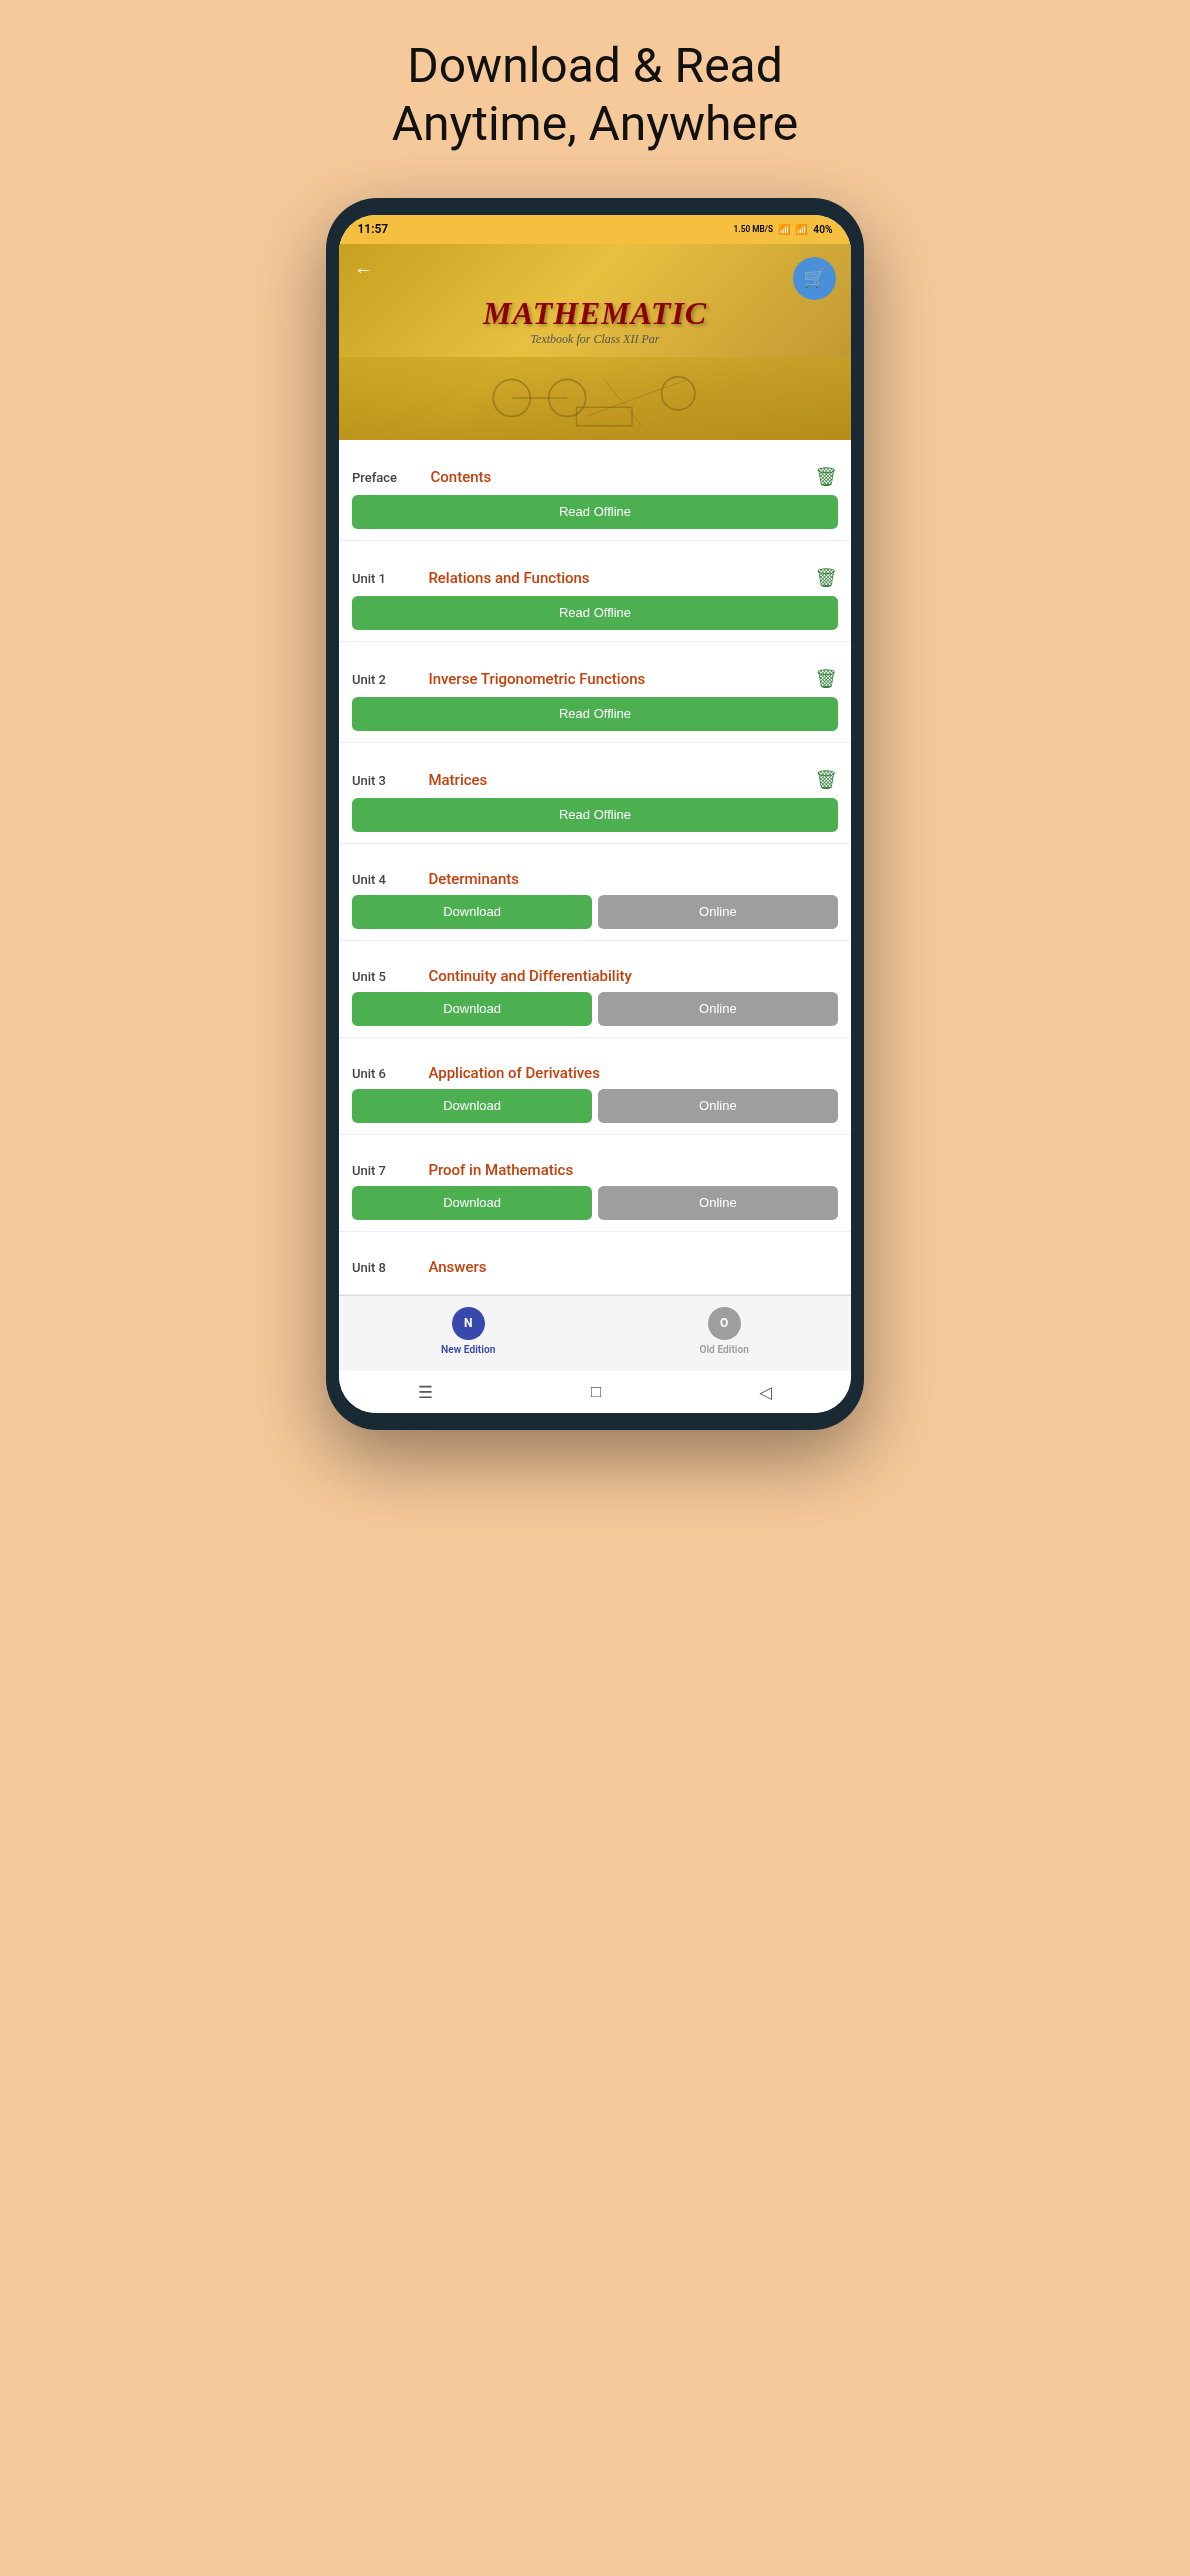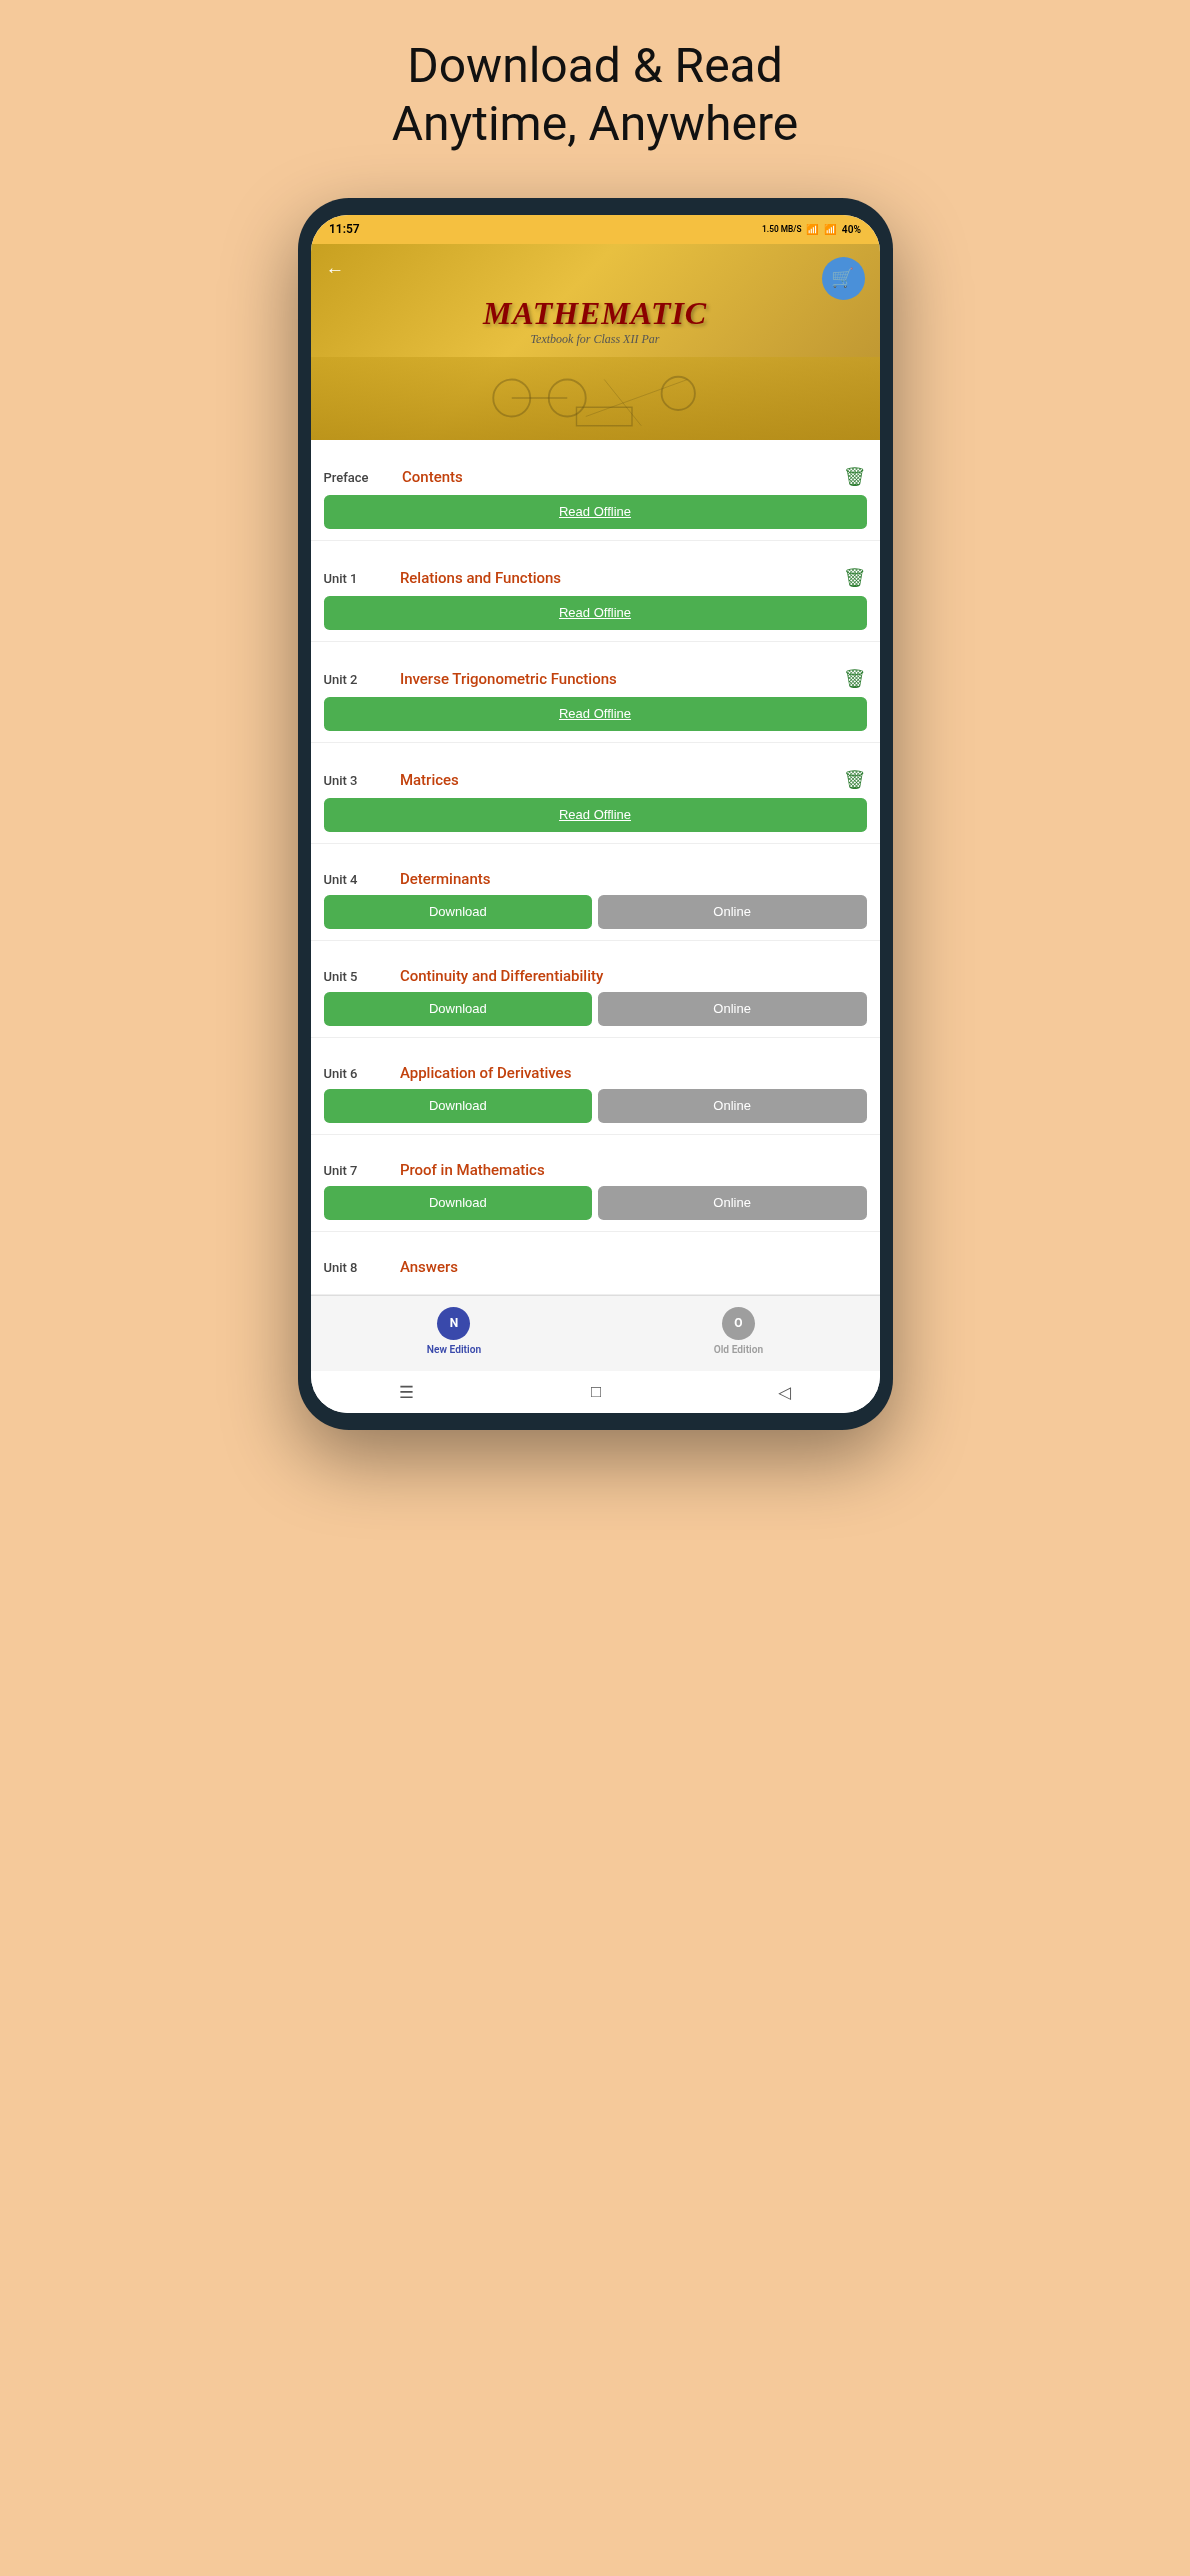--- a/index.html
+++ b/index.html
@@ -16,21 +16,21 @@
       text-align: center;
       font-size: 48px;
       font-weight: 400;
       color: #111;
       line-height: 1.2;
       margin-bottom: 46px;
       max-width: 556px;
     }
     
     .phone-frame {
-      width: 595px;
+      width: 538px;
       background: #1a2a35;
       border-radius: 51px;
       padding: 16.7px 13px;
       box-shadow: 0 28px 74px rgba(0,0,0,0.4);
       position: relative;
     }
     .phone-screen {
       background: #fff;
       border-radius: 37px;
       overflow: hidden;
@@ -164,21 +164,20 @@
       flex: 1;
       background: #4caf50;
       color: white;
       border: none;
       border-radius: 5.6px;
       padding: 9.3px;
       font-size: 13px;
       font-weight: 500;
       cursor: pointer;
       text-align: center;
-      text-decoration: underline;
     }
     .btn-download {
       background: #4caf50;
       color: white;
       border: none;
       border-radius: 5.6px;
       padding: 9.3px 18.5px;
       font-size: 13px;
       font-weight: 500;
       cursor: pointer;

